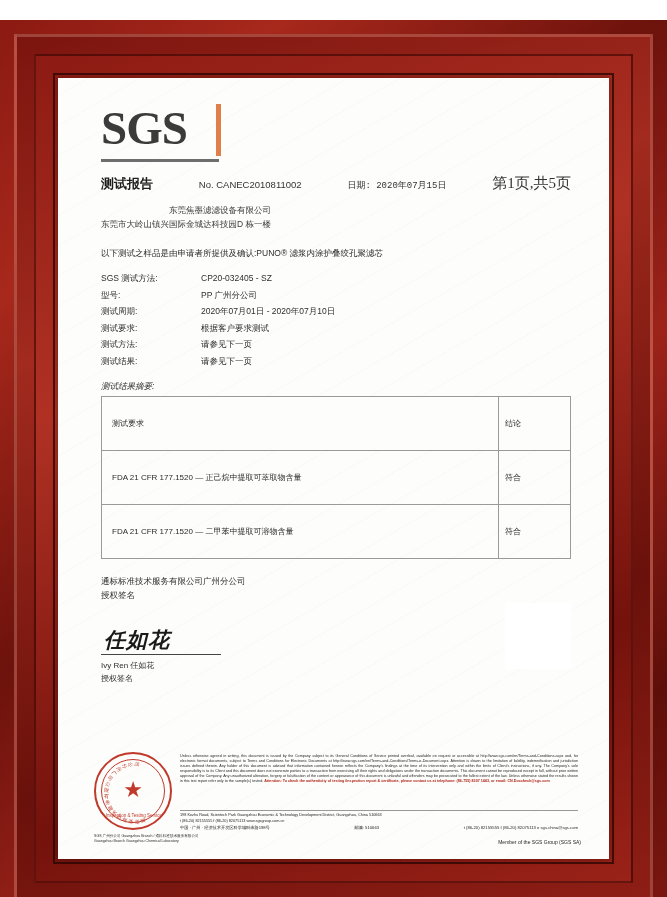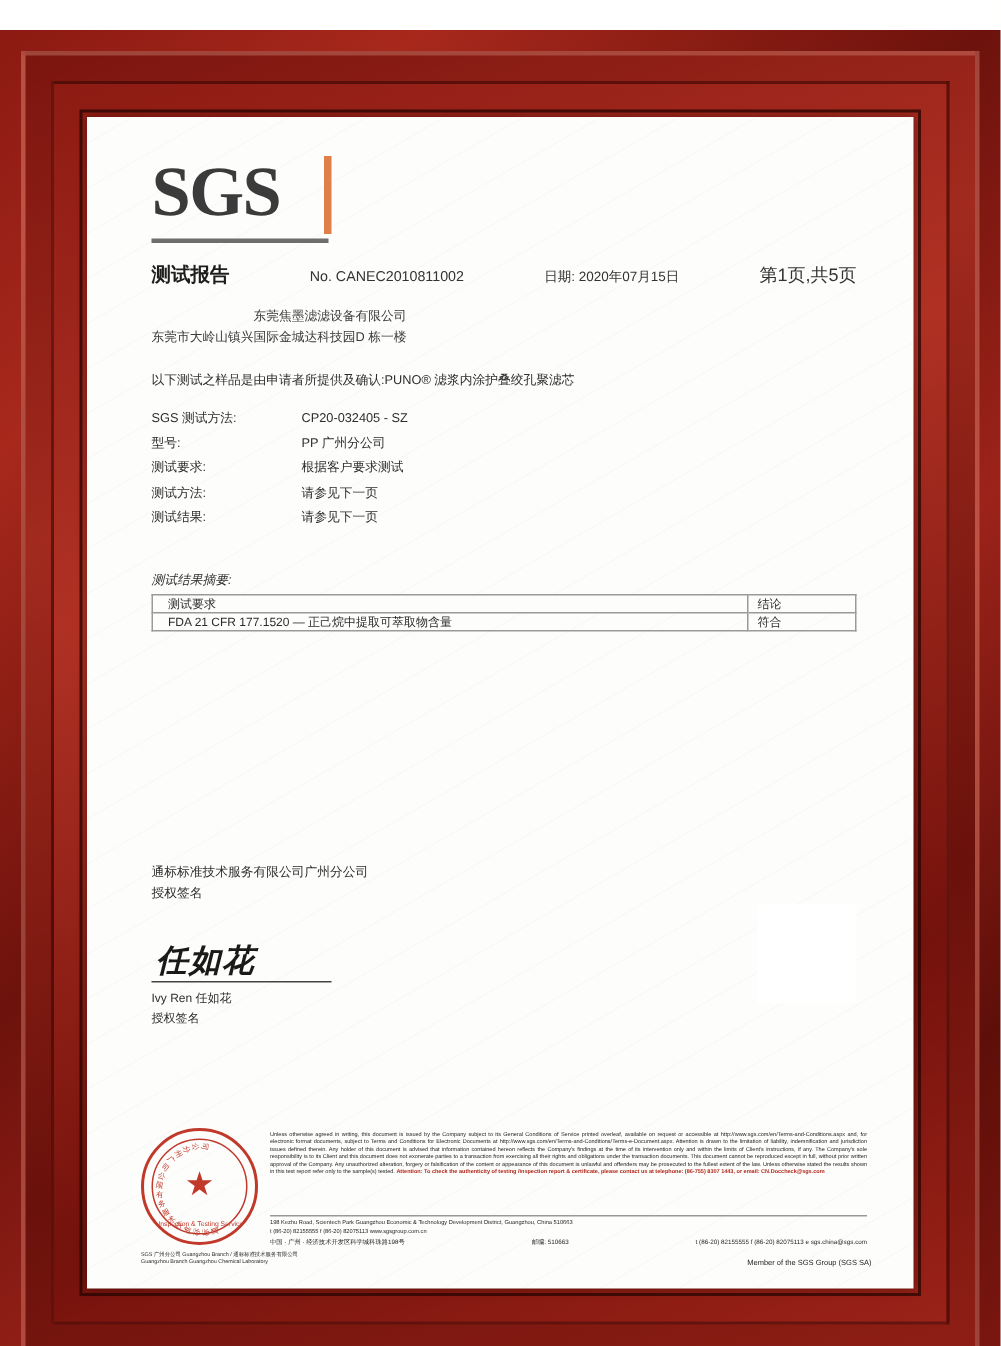--- a/index.html
+++ b/index.html
@@ -103,22 +103,22 @@
     justify-content: space-between;
     font-size: 9.5px;
     color: #2b2b2b;
   }
   .hdr-title {
     font-size: 13px;
     font-weight: bold;
     color: #1d1d1d;
   }
   .hdr-no { font-size: 9.5px; color: #333; }
-  .hdr-date { font-size: 9px; color: #333; }
-  .hdr-page { font-size: 12px; color: #333; }
+  .hdr-date { font-size: 9px; color: #333; font-family: Liberation Mono, monospace; }
+  .hdr-page { font-size: 15px; color: #333; font-family: Liberation Serif, serif; }
 
   .addr {
     position: absolute;
     left: 43px;
     top: 125px;
     font-size: 8.5px;
     line-height: 14px;
     color: #3a3a3a;
     text-align: right;
   }
@@ -168,21 +168,21 @@
     position: absolute;
     left: 43px;
     top: 318px;
     width: 470px;
     border-collapse: collapse;
     font-size: 8px;
     color: #2b2b2b;
   }
   .tbl th, .tbl td {
     border: 1px solid #9a9a9a;
-    padding: 0 6px;
+    padding: 21px 6px;
     font-weight: normal;
   }
   .tbl th.c-req, .tbl td.c-req { text-align: left; width: 380px; padding-left: 10px; }
   .tbl th.c-res, .tbl td.c-res { text-align: left; }
   .tbl thead th { background: #fdfdfb; }
 
   
   .sig-company {
     position: absolute;
     left: 43px;
@@ -394,20 +394,24 @@
     <div class="intro">以下测试之样品是由申请者所提供及确认:PUNO® 滤浆内涂护叠绞孔聚滤芯</div>
 
     <div class="fields">
       <div class="field-row">
         <div class="field-label">SGS 测试方法:</div>
         <div class="field-value">CP20-032405 - SZ</div>
       </div>
       <div class="field-row">
         <div class="field-label">型号:</div>
         <div class="field-value">PP 广州分公司</div>
+      </div>
+      <div class="field-row">
+        <div class="field-label">测试周期:</div>
+        <div class="field-value">2020年07月01日 - 2020年07月10日</div>
       </div>
       <div class="field-row">
         <div class="field-label">测试要求:</div>
         <div class="field-value">根据客户要求测试</div>
       </div>
       <div class="field-row">
         <div class="field-label">测试方法:</div>
         <div class="field-value">请参见下一页</div>
       </div>
       <div class="field-row">
@@ -421,20 +425,24 @@
     <table class="tbl">
       <thead>
         <tr>
           <th class="c-req">测试要求</th>
           <th class="c-res">结论</th>
         </tr>
       </thead>
       <tbody>
         <tr>
           <td class="c-req">FDA 21 CFR 177.1520 — 正己烷中提取可萃取物含量</td>
+          <td class="c-res">符合</td>
+        </tr>
+        <tr>
+          <td class="c-req">FDA 21 CFR 177.1520 — 二甲苯中提取可溶物含量</td>
           <td class="c-res">符合</td>
         </tr>
       </tbody>
     </table>
 
     <div class="sig-company">
       <div>通标标准技术服务有限公司广州分公司</div>
       <div>授权签名</div>
     </div>
     <div class="sig-script">任如花</div>

